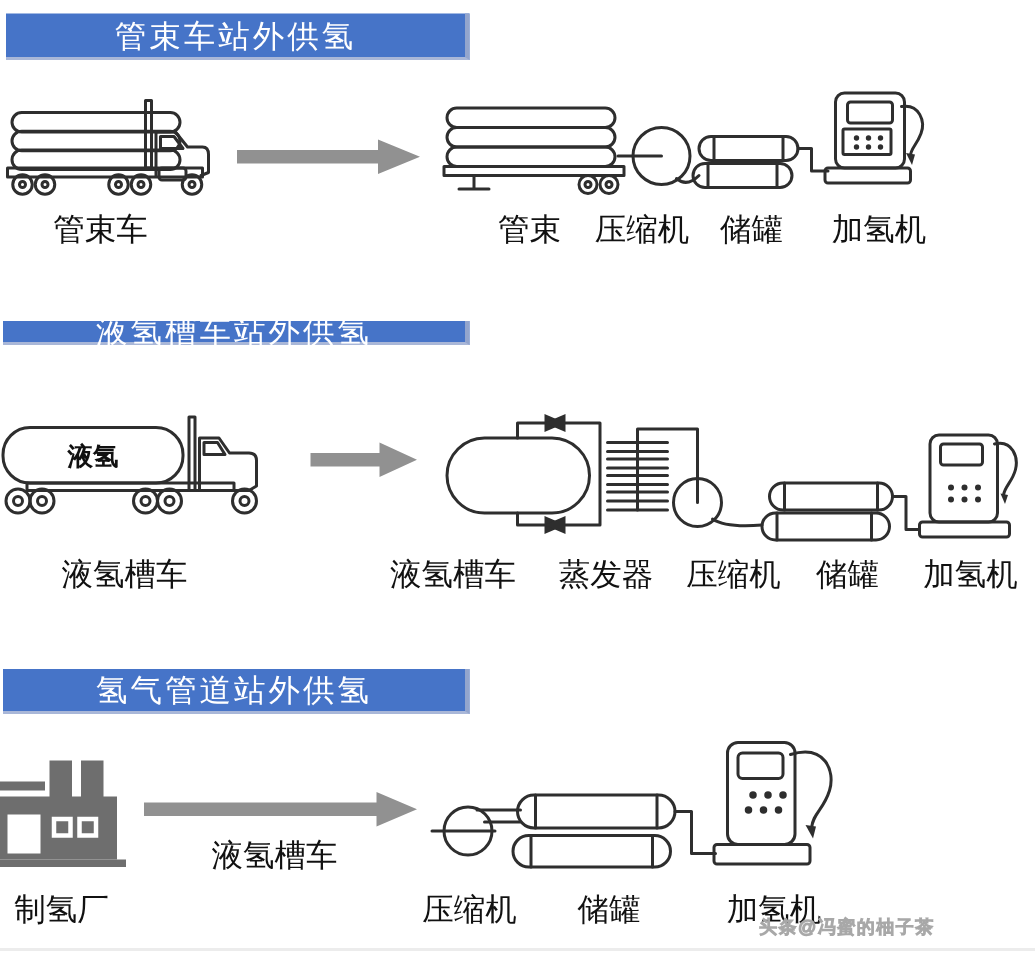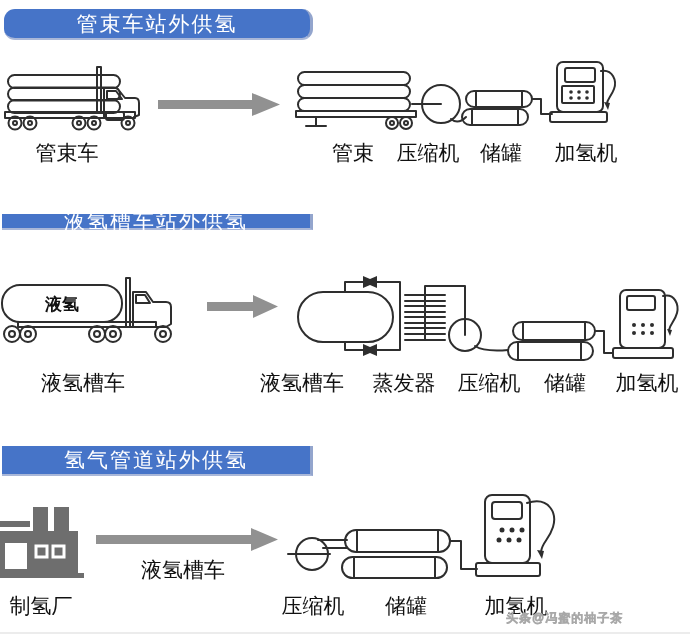--- a/index.html
+++ b/index.html
@@ -28,21 +28,21 @@
     color:#d8d8d8;-webkit-text-stroke:1px #a8a8a8;white-space:nowrap;
   }
   .baseline{position:absolute;left:0;top:632px;width:690px;height:2px;background:#ececec;}
   svg text{font-family:"Liberation Sans","DejaVu Sans",sans-serif;}
 </style>
 </head>
 <body>
 
 <div class="stage">
 
-  <div class="banner" style="left:4px;top:9px;width:309px;height:31px;border-radius:11px;">
+  <div class="banner" style="left:4px;top:9px;width:309px;height:31px;">
     <span>管束车站外供氢</span>
   </div>
 
   <svg class="rowsvg" style="top:55px" width="690" height="105" viewBox="0 0 690 105">
 
     <g>
       <rect class="ln" x="8" y="20" width="112" height="13" rx="6.5"></rect>
       <rect class="ln" x="8" y="32.5" width="112" height="13" rx="6.5"></rect>
       <rect class="ln" x="8" y="45" width="112" height="13" rx="6.5"></rect>
       <rect class="ln" x="5" y="57" width="130" height="6"></rect>

